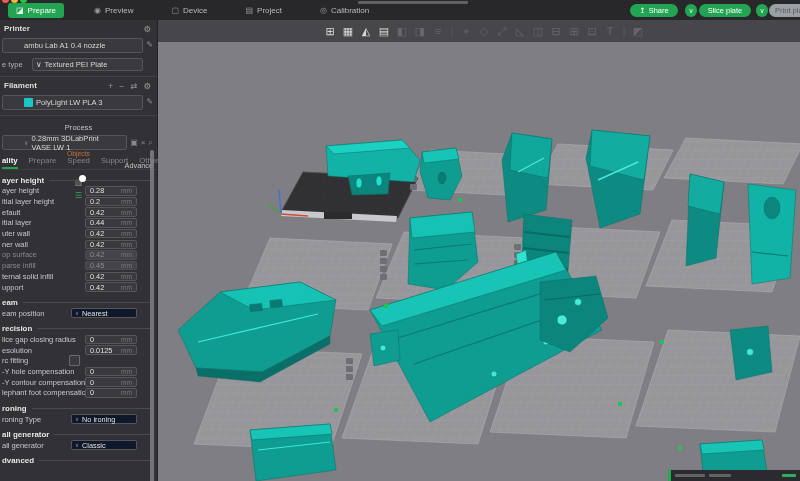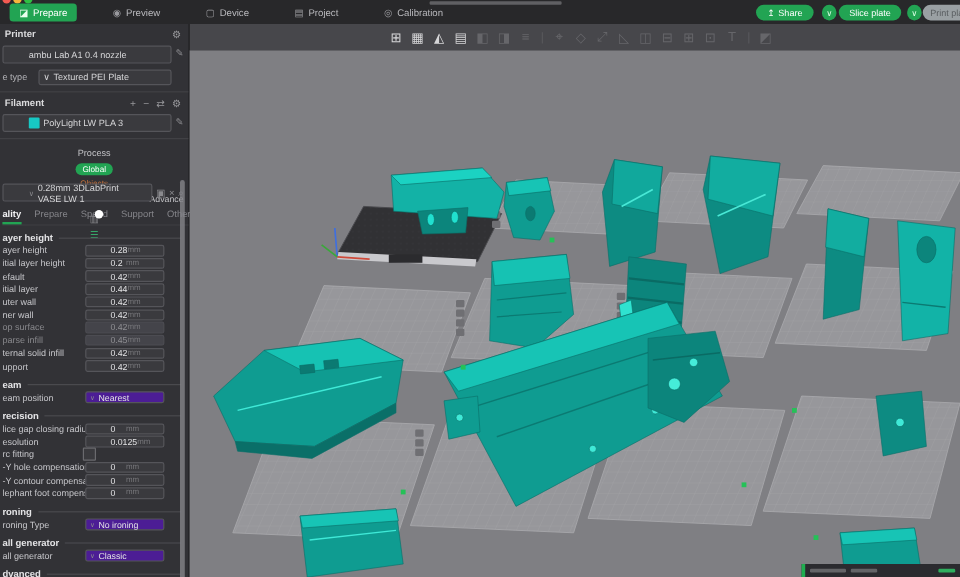--- a/index.html
+++ b/index.html
@@ -44,39 +44,39 @@
   .swatch{width:9px;height:9px;border-radius:1px;}
   #process-row{display:flex;align-items:center;margin:7px 4px 0 4px;height:12px;gap:4px;flex-direction:column;}
   #process-row .plab{color:#c2c2c6;font-size:7.6px;}
   .gpill{background:#22a453;color:#fff;font-size:6.8px;border-radius:6px;padding:1.5px 6px;}
   .opill{color:#c4713c;font-size:6.8px;}
   #advance{margin-left:auto;color:#c2c2c6;font-size:7.3px;}
   .toggle{width:17px;height:9px;border-radius:5px;background:#22a453;position:relative;}
   .toggle .knob{position:absolute;right:1px;top:1px;width:7px;height:7px;border-radius:50%;background:#fff;}
   .mini-ic{font-size:8px;color:#8a8a8e;}
   .mini-ic.grn{color:#35a868;}
-  #preset-row{display:flex;align-items:center;margin:18px 4px 0 2px;gap:3px;}
+  #preset-row{display:flex;align-items:center;margin:0 4px 0 2px;gap:3px;}
   #preset-row .combo{flex:1;margin:0;}
   #stabs{display:flex;align-items:flex-start;gap:11px;margin:6px 0 0 2px;height:13px;border-bottom:1px solid #3e3e42;padding:0 4px 0 0;}
   .stab{font-size:7.8px;color:#85858a;padding-bottom:2px;}
   .stab.active{color:#f2f2f4;border-bottom:2px solid #22a453;font-weight:bold;}
   #settings-list{margin-top:2px;}
   .sec-header{display:flex;align-items:center;height:11px;margin:4.5px 6px 0 2px;}
   .sec-title{color:#e4e4e6;font-size:7.9px;font-weight:bold;white-space:nowrap;}
   .sec-line{flex:1;height:1px;background:#4a4a4e;margin-left:5px;}
   .srow{display:flex;align-items:center;height:10.7px;padding-left:2px;}
   .slabel{flex:1;color:#c6c6ca;font-size:7.5px;white-space:nowrap;overflow:hidden;}
   .srow.dim .slabel{color:#88888c;}
-  .sfield{width:66px;height:9.5px;background:#3a3a3e;border:1px solid #55555a;border-radius:2px;display:flex;
-          align-items:center;padding:0 20px;margin-right:20px;box-sizing:border-box;}
+  .sfield{width:52px;height:9.5px;background:#3a3a3e;border:1px solid #55555a;border-radius:2px;display:flex;
+          align-items:center;padding:0 4px;margin-right:20px;box-sizing:border-box;}
   .srow.dim .sfield{background:#44444a;border-color:#4c4c52;}
   .sval{flex:1;color:#e2e2e4;font-size:7.3px;}
   .srow.dim .sval{color:#8e8e92;}
   .sunit{color:#77777b;font-size:6.6px;}
-  .sselect{width:66px;height:9.5px;background:#4c1d95;border:1px solid #55555a;border-radius:2px;display:flex;
+  .sselect{width:66px;height:9.5px;background:#0f172a;border:1px solid #55555a;border-radius:2px;display:flex;
            align-items:center;gap:3px;padding:0 3px;margin-right:20px;box-sizing:border-box;color:#e2e2e4;font-size:7.3px;}
   .sselect .chev{color:#8a8a8e;font-size:5.5px;}
   .checkbox{width:9px;height:9px;border:1px solid #6a6a6e;background:#3a3a3e;border-radius:1px;margin-right:77px;}
   #side-scroll{position:absolute;right:3px;top:130px;width:4px;height:340px;border-radius:2px;background:#85858a;opacity:.8;}
   
   #scene{position:absolute;left:158px;top:42px;width:642px;height:439px;background:#7f7f83;}
   #notification{position:absolute;left:668px;top:470px;width:132px;height:11px;background:#2b2b2f;
                 border-left:3px solid #1fae4f;display:flex;align-items:center;gap:4px;padding:0 4px;box-sizing:border-box;}
   .ntxt{height:3px;background:#8a8a8e;opacity:.6;border-radius:1px;}
   .ngrn{height:3px;background:#2fae5e;border-radius:1px;width:14px;margin-left:auto;}

